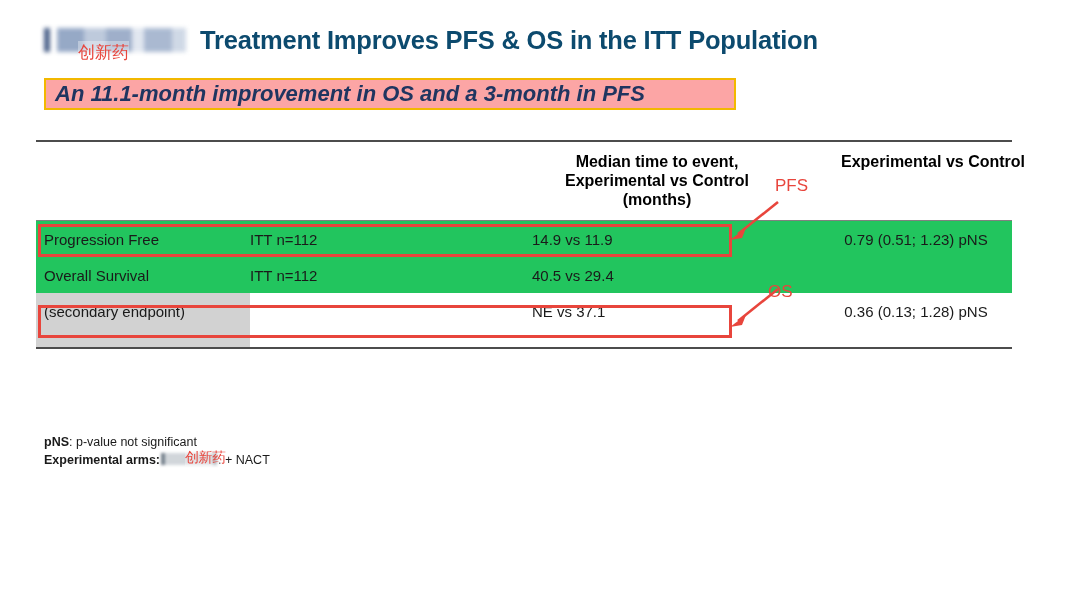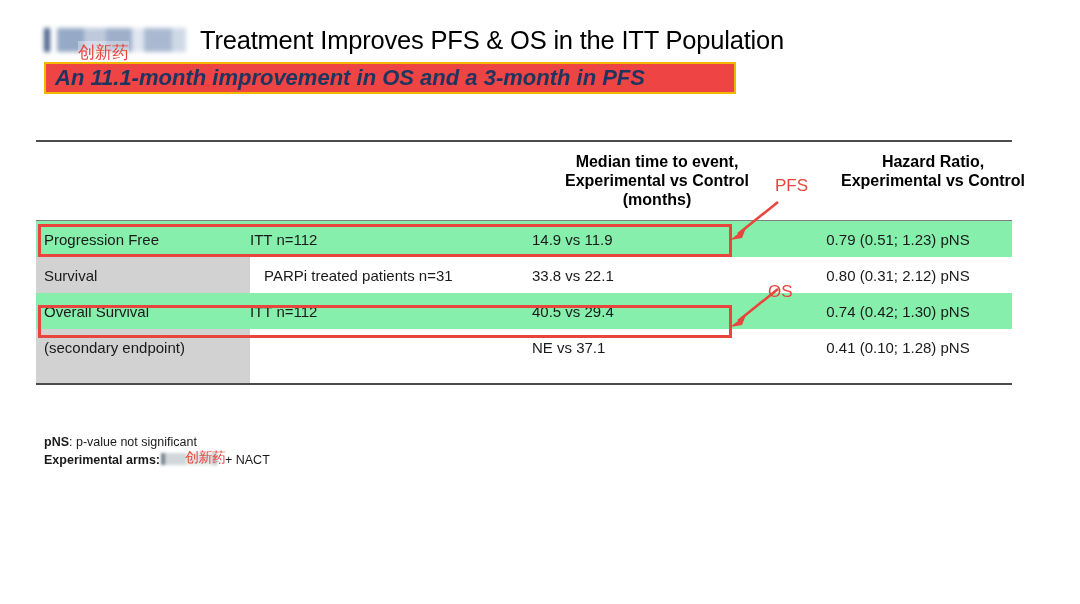--- a/index.html
+++ b/index.html
@@ -37,46 +37,46 @@
         #b9c6da 40px, #b9c6da 62px,
         #97a9c6 62px, #97a9c6 88px,
         #dfe5ef 88px, #dfe5ef 100px,
         #a3b4ce 100px, #a3b4ce 128px,
         #ccd6e4 128px, #ccd6e4 142px);
     filter: blur(2.2px);
     opacity: .92;
   }
   #title-text {
     font-size: 25.5px;
-    font-weight: normal;
-    color: #000000;
+    font-weight: bold;
+    color: #0c4a6e;
     letter-spacing: -.2px;
     white-space: nowrap;
     text-align: center;
   }
   #cn-overlay-title {
     position: absolute;
     left: 78px;
     top: 41px;
     font-size: 17px;
     color: #e8453c;
     font-family: "DejaVu Sans", sans-serif;
     background: rgba(255,255,255,.35);
     letter-spacing: 0px;
   }
 
   
   #subtitle-box {
     position: absolute;
     left: 44px;
-    top: 62px;
+    top: 78px;
     width: 692px;
     height: 32px;
     border: 2px solid #f2b800;
-    background: #ef4444;
+    background: #fca5a5;
     display: flex;
     align-items: center;
     box-sizing: border-box;
   }
   #subtitle-text {
     font-size: 22px;
     font-weight: bold;
     font-style: italic;
     color: #1f3560;
     padding-left: 9px;
@@ -119,41 +119,41 @@
     line-height: 19px;
     top: 10px;
   }
   #hdr-median { left: 496px; width: 250px; }
   #hdr-hr     { left: 768px; width: 258px; }
 
   .tbl-row {
     position: relative;
     height: 36px;
   }
-  .tbl-row.shaded { background: #86efac; }
+  .tbl-row.shaded { background: #22c55e; }
   .gray-col {
     position: absolute;
     left: 0;
     top: 0;
     width: 214px;
     height: 100%;
     background: #d2d2d2;
   }
   .cell {
     position: absolute;
     font-size: 15px;
     color: #1a1a1a;
     top: 50%;
     transform: translateY(-50%);
     white-space: nowrap;
   }
   .c-label  { left: 8px; }
   .c-pop    { left: 214px; width: 280px; }
   .c-median { left: 496px; width: 250px; }
-  .c-hr     { left: 733px; width: 258px; text-align: center; }
+  .c-hr     { left: 751px; width: 258px; text-align: center; }
   .pop-indent { padding-left: 14px; }
 
   
   .red-box {
     position: absolute;
     border: 3px solid #e8453c;
     box-sizing: border-box;
     pointer-events: none;
   }
   #redbox-pfs { left: 38px; top: 224px; width: 694px; height: 33px; }
@@ -222,55 +222,46 @@
 
   <div id="rule-top"></div>
 
   <div class="hdr-zone">
     <div class="hdr-cell" id="hdr-median">
       <div>Median time to event,</div>
       <div>Experimental vs Control</div>
       <div>(months)</div>
     </div>
     <div class="hdr-cell" id="hdr-hr">
-      <div>Hazard Ratio,</div>
       <div>Experimental vs Control</div>
     </div>
   </div>
 
   <div id="rule-mid"></div>
 
   <div class="tbl-row shaded">
     <div class="cell c-label">Progression Free</div>
     <div class="cell c-pop">ITT n=112</div>
     <div class="cell c-median">14.9 vs 11.9</div>
     <div class="cell c-hr">0.79 (0.51; 1.23) pNS</div>
   </div>
 
-  <div class="tbl-row">
-    <div class="gray-col"></div>
-    <div class="cell c-label">Survival</div>
-    <div class="cell c-pop pop-indent">PARPi treated patients n=31</div>
-    <div class="cell c-median">33.8 vs 22.1</div>
-    <div class="cell c-hr">0.80 (0.31; 2.12) pNS</div>
-  </div>
 
 
   <div class="tbl-row shaded">
     <div class="cell c-label">Overall Survival</div>
     <div class="cell c-pop">ITT n=112</div>
     <div class="cell c-median">40.5 vs 29.4</div>
-    <div class="cell c-hr">0.74 (0.42; 1.30) pNS</div>
   </div>
 
   <div class="tbl-row">
     <div class="gray-col"></div>
     <div class="cell c-label">(secondary endpoint)</div>
     <div class="cell c-median">NE vs 37.1</div>
-    <div class="cell c-hr">0.41 (0.10; 1.28) pNS</div>
+    <div class="cell c-hr">0.36 (0.13; 1.28) pNS</div>
   </div>
 
   <div class="tbl-row" style="height:18px">
     <div class="gray-col"></div>
   </div>
 
   <div id="rule-bottom"></div>
 </div>
 
 <div class="red-box" id="redbox-pfs"></div>

